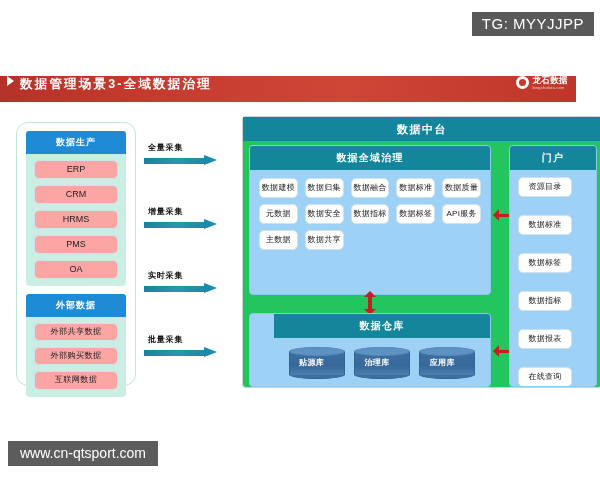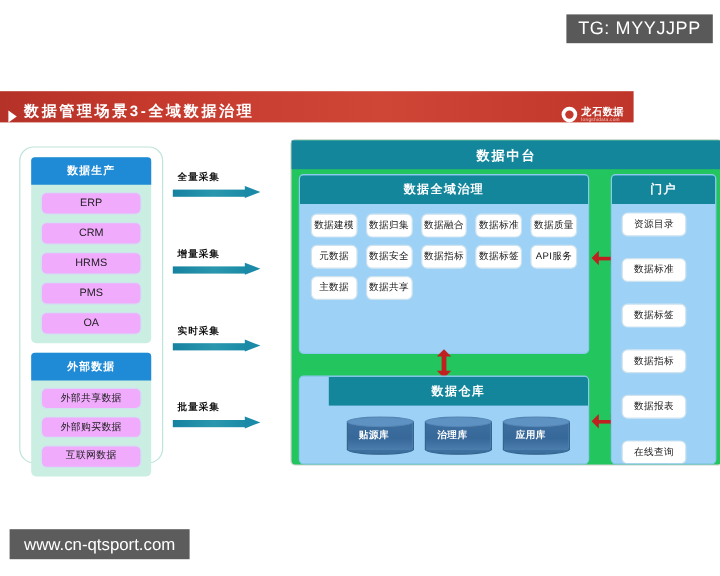--- a/index.html
+++ b/index.html
@@ -22,23 +22,23 @@
   
   .watermark {
     position: absolute; left: 8px; bottom: 14px;
     background: #5c5c5c; color: #fff;
     font-size: 14px; padding: 5px 12px 6px 12px;
     line-height: 1;
   }
 
   
   .banner {
-    position: absolute; left: 0; top: 76px; width: 528px; height: 26px;
+    position: absolute; left: 0; top: 76px; width: 576px; height: 26px;
     background: linear-gradient(90deg,#b53228 0%,#c4392c 22%,#cf4637 60%,#c03529 100%);
-    display: flex; align-items: flex-end;
+    display: flex; align-items: flex-start;
   }
   .banner-tri {
     width: 0; height: 0; margin-left: 7px; margin-right: 6px;
     border-left: 7px solid #ffffff;
     border-top: 5px solid transparent;
     border-bottom: 5px solid transparent;
   }
   .banner-title {
     color: #fff; font-size: 12.5px; font-weight: bold;
     letter-spacing: 2.2px; white-space: nowrap;
@@ -70,21 +70,21 @@
     padding: 8px 9px;
   }
   .src-group { background: #caeee1; border-radius: 4px; padding: 0 0 7px 0; }
   .src-group + .src-group { margin-top: 8px; }
   .grp-head {
     background: #1f8ad6; color: #fff; font-size: 9px; font-weight: bold;
     text-align: center; padding: 5px 0 5px 0; letter-spacing: 1px;
     border-radius: 3px 3px 0 0;
   }
   .chip {
-    background: #f0abfc; border: 1px solid #cfe3ef; border-radius: 5px;
+    background: #fca5a5; border: 1px solid #cfe3ef; border-radius: 5px;
     margin: 6px 8px 0 8px; text-align: center;
     font-size: 9px; color: #1c1c1c; padding: 4px 0 4px 0; line-height: 1;
   }
   .chip.cn { font-size: 8.2px; letter-spacing: .3px; }
 
   
   .arrow-col { position: absolute; left: 144px; top: 18px; width: 78px; height: 264px; }
   .arrow-item { position: absolute; left: 0; width: 78px; }
   .arrow-label {
     font-size: 8px; color: #111; font-weight: bold; letter-spacing: .8px;

